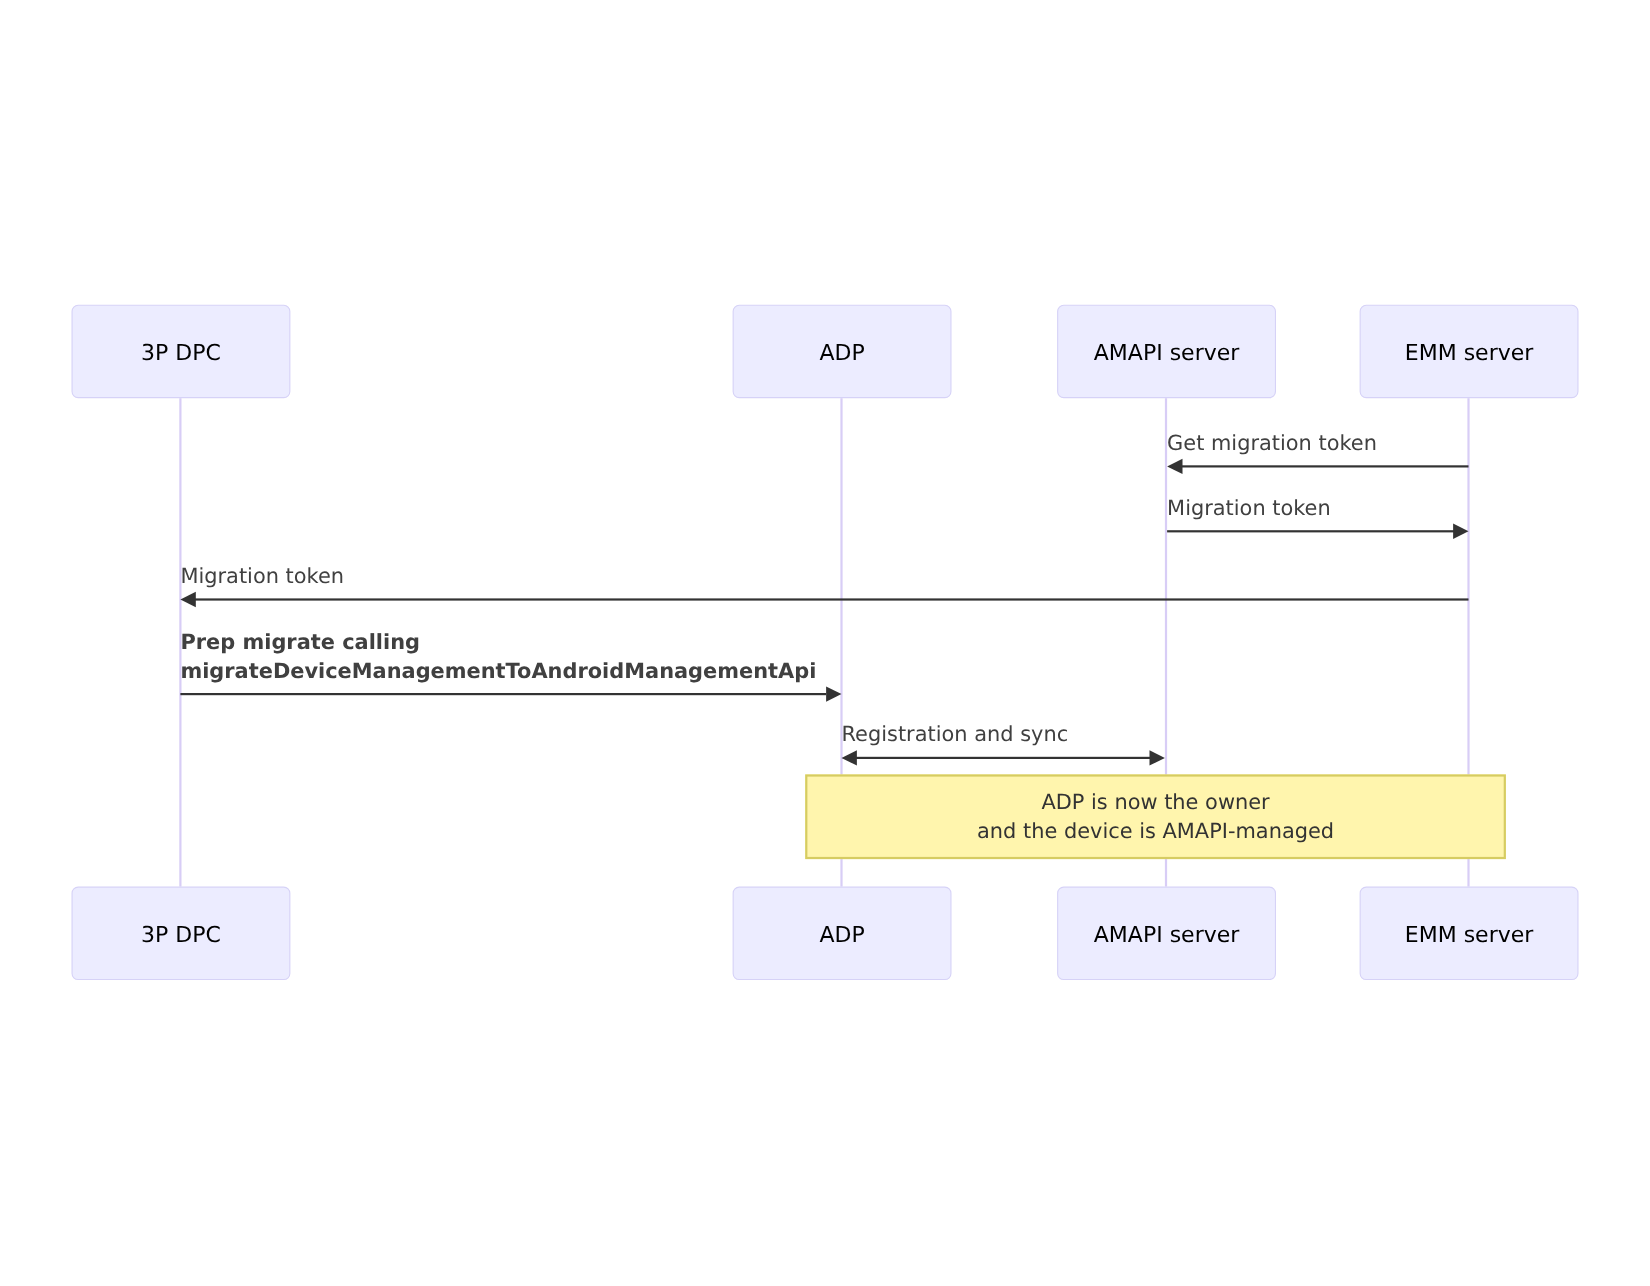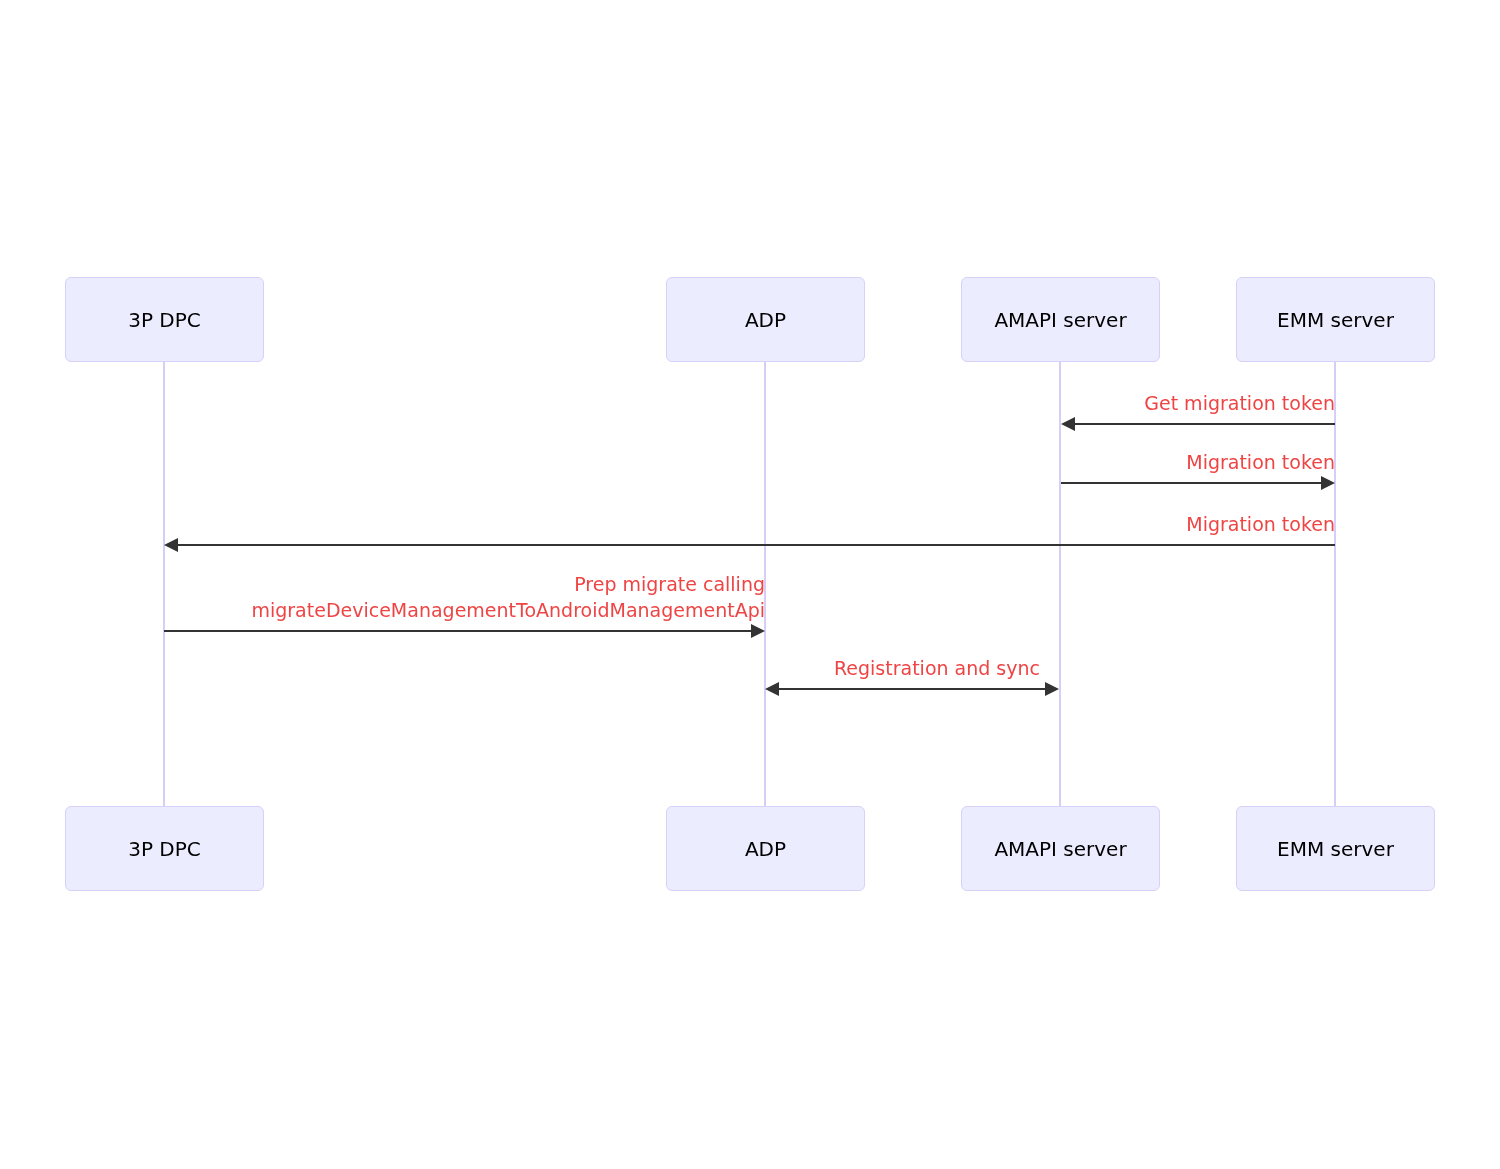--- a/index.html
+++ b/index.html
@@ -56,24 +56,24 @@
     border-bottom: 7px solid transparent;
     border-left: 14px solid #333333;
   }
   .arrowhead.left {
     border-top: 7px solid transparent;
     border-bottom: 7px solid transparent;
     border-right: 14px solid #333333;
   }
   .msg-label {
     position: absolute;
-    color: #ef4444;
+    color: #404040;
     font-size: 19px;
     font-family: "DejaVu Sans", "Liberation Sans", sans-serif;
-    text-align: right;
+    text-align: left;
     line-height: 1.35;
     white-space: pre;
     z-index: 3;
   }
   .note-box {
     position: absolute;
     box-sizing: border-box;
     background: #fff5ad;
     border: 2px solid #d6cc62;
     display: flex;
@@ -119,30 +119,32 @@
   <div class="arrowhead left" style="left:1061px; top:417px;"></div>
 
   <div class="msg-label" style="left:1061px; top:450px; width:274px;">Migration token</div>
   <div class="msg-line" style="left:1061px; top:482px; width:266px;"></div>
   <div class="arrowhead right" style="left:1321px; top:476px;"></div>
 
   <div class="msg-label" style="left:164px; top:512px; width:1171px;">Migration token</div>
   <div class="msg-line" style="left:172px; top:544px; width:1163px;"></div>
   <div class="arrowhead left" style="left:164px; top:538px;"></div>
 
-  <div class="msg-label" style="left:164px; top:572px; width:601px;">Prep migrate calling
+  <div class="msg-label" style="left:164px; top:572px; width:601px;font-weight:bold;">Prep migrate calling
 migrateDeviceManagementToAndroidManagementApi</div>
   <div class="msg-line" style="left:164px; top:630px; width:587px;"></div>
   <div class="arrowhead right" style="left:751px; top:624px;"></div>
 
   <div class="msg-label" style="left:765px; top:656px; width:275px;">Registration and sync</div>
   <div class="msg-line" style="left:773px; top:688px; width:278px;"></div>
   <div class="arrowhead left" style="left:765px; top:682px;"></div>
   <div class="arrowhead right" style="left:1045px; top:682px;"></div>
 
+  <div class="note-box" style="left:732px; top:704px; width:637px; height:77px;">ADP is now the owner
+and the device is AMAPI-managed</div>
 
   <div class="actor-box" style="left:65px; top:806px; width:199px; height:85px;">
     <span>3P DPC</span>
   </div>
 
   <div class="actor-box" style="left:666px; top:806px; width:199px; height:85px;">
     <span>ADP</span>
   </div>
 
   <div class="actor-box" style="left:961px; top:806px; width:199px; height:85px;">

